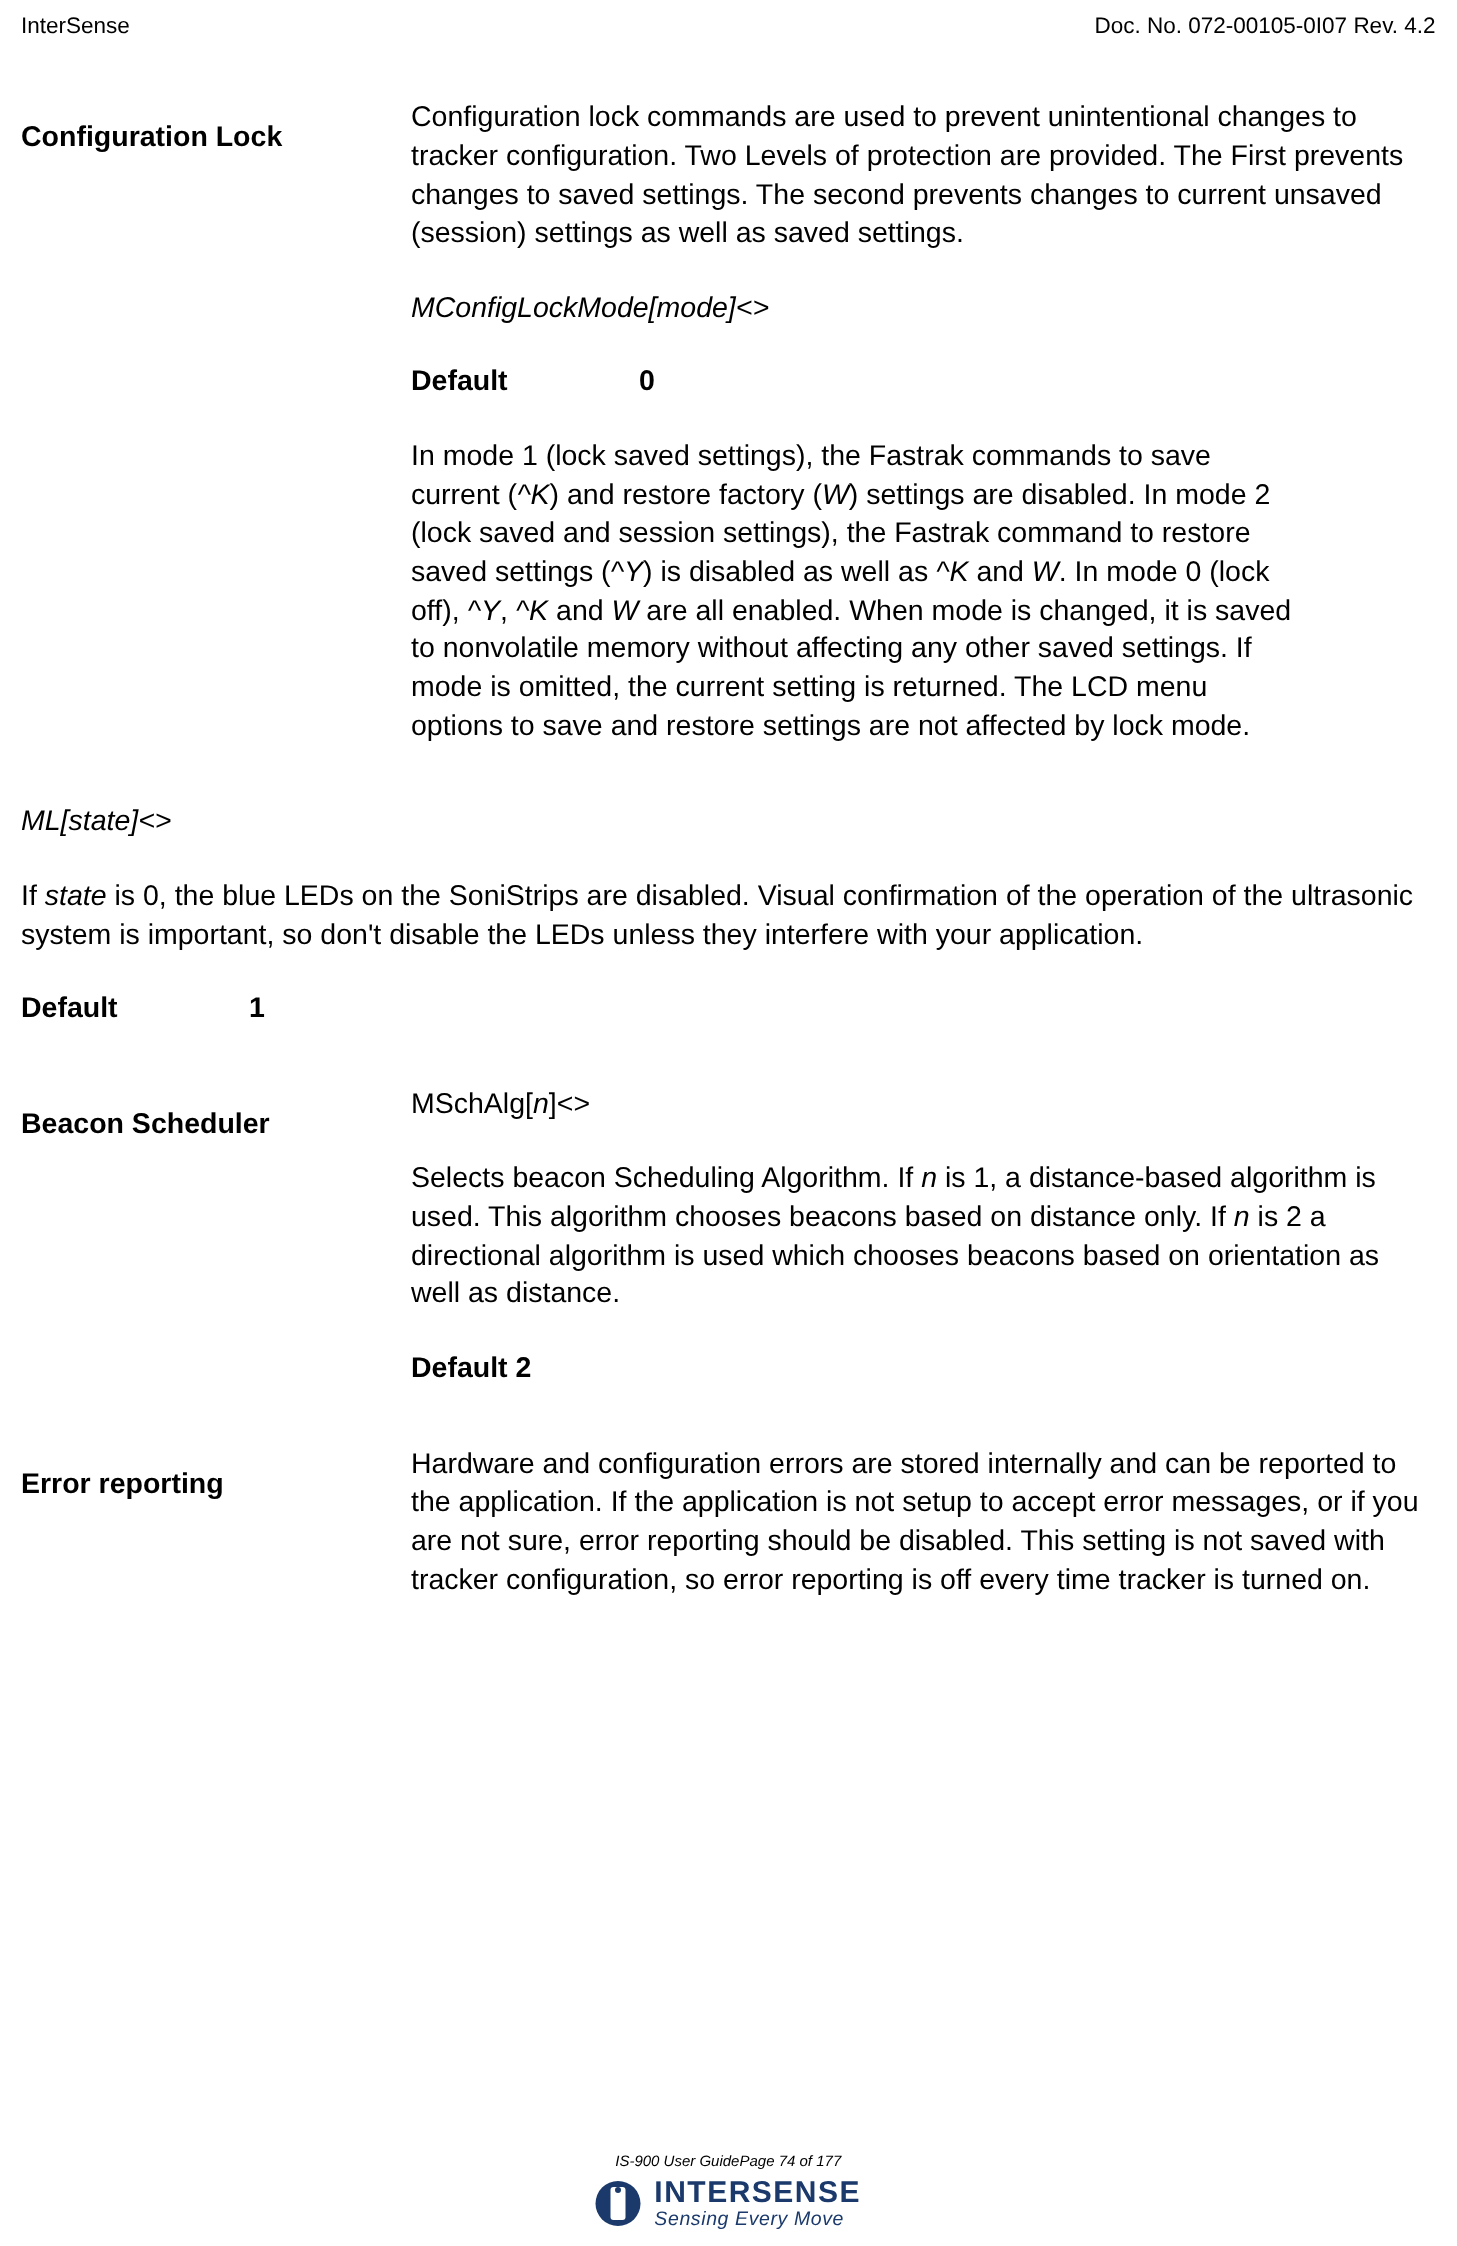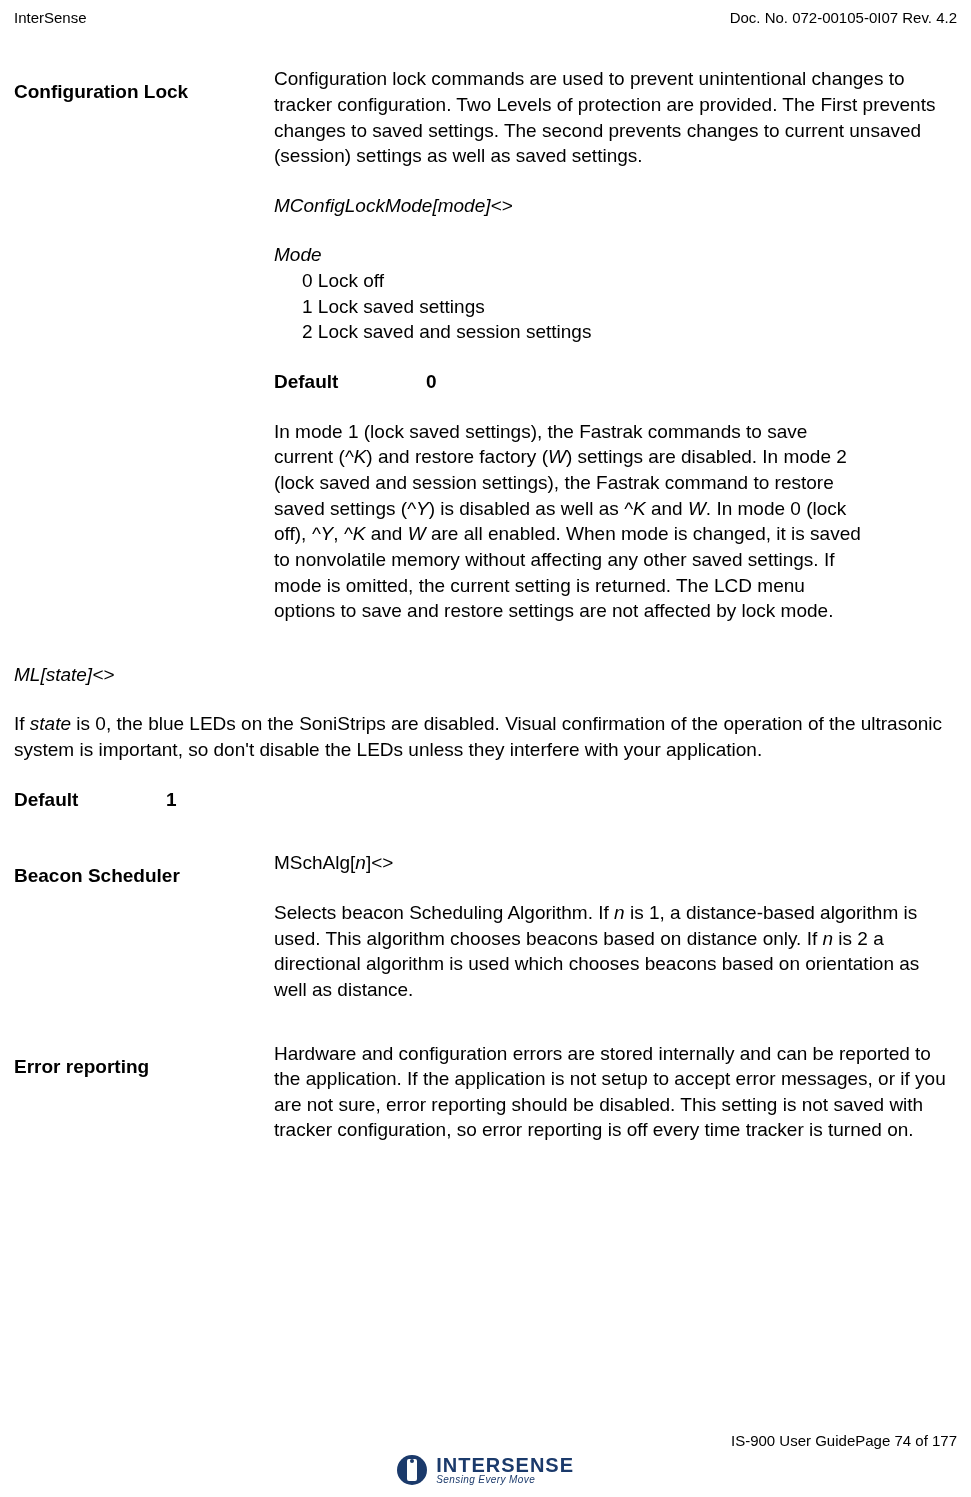--- a/index.html
+++ b/index.html
@@ -69,22 +69,23 @@
     }
     .footer {
       position: absolute;
       bottom: 12px;
       left: 0;
       right: 0;
       padding: 0 14px;
     }
     .footer-row {
       display: flex;
-      justify-content: flex-end;
-      font-size: 15px;
+      justify-content: center;
+      font-size: 10px;
+      font-style: italic;
     }
     .logo {
       text-align: center;
       margin-top: 4px;
     }
     .logo-wrap {
       display: inline-block;
       vertical-align: middle;
     }
     .logo-icon {
@@ -123,21 +124,21 @@
       text-align: left;
     }
     .logo-main {
       font-size: 20px;
       font-weight: bold;
       letter-spacing: 1px;
       color: #1b3a6b;
       line-height: 1;
     }
     .logo-sub {
-      font-size: 10px;
+      font-size: 13px;
       font-style: italic;
       color: #1b3a6b;
       letter-spacing: 0.4px;
       line-height: 1;
     }
     .mix span.i { font-style: italic; }
   </style>
 </head>
 <body>
 
@@ -147,26 +148,20 @@
     <div>Doc. No. 072-00105-0I07 Rev. 4.2</div>
   </div>
 
   <div class="content">
 
     <div class="section">
       <div class="section-label">Configuration Lock</div>
       <div class="section-body">
         <div class="para">Configuration lock commands are used to prevent unintentional changes to tracker configuration.  Two Levels of protection are provided.  The First prevents changes to saved settings.  The second prevents changes to current unsaved (session) settings as well as saved settings.</div>
         <div class="para italic">MConfigLockMode[mode]&lt;&gt;</div>
-        <div class="para">
-          <div class="italic">Mode</div>
-          <div class="indent">0 Lock off</div>
-          <div class="indent">1 Lock saved settings</div>
-          <div class="indent">2 Lock saved and session settings</div>
-        </div>
         <div class="para bold def-row">
           <span class="def-label">Default</span>
           <span>0</span>
         </div>
         <div class="para mix" style="max-width:590px;">
           <span>In mode 1 (lock saved settings), the Fastrak commands to save current (</span><span class="i">^K</span><span>) and restore factory (</span><span class="i">W</span><span>) settings are disabled.  In mode 2 (lock saved and session settings), the Fastrak command to restore saved settings (</span><span class="i">^Y</span><span>) is disabled as well as </span><span class="i">^K</span><span> and </span><span class="i">W</span><span>. In mode 0 (lock off), </span><span class="i">^Y</span><span>, </span><span class="i">^K</span><span> and </span><span class="i">W</span><span> are all enabled. When mode is changed, it is saved to nonvolatile memory without affecting any other saved settings.  If mode is omitted, the current setting is returned. The LCD menu options to save and restore settings are not affected by lock mode.</span>
         </div>
       </div>
     </div>
 
@@ -185,20 +180,21 @@
 
     <div class="section">
       <div class="section-label">Beacon Scheduler</div>
       <div class="section-body">
         <div class="para mix">
           <span>MSchAlg[</span><span class="i">n</span><span>]&lt;&gt;</span>
         </div>
         <div class="para mix">
           <span>Selects beacon Scheduling Algorithm.  If </span><span class="i">n</span><span> is 1, a distance-based algorithm is used.  This algorithm chooses beacons based on distance only.  If </span><span class="i">n</span><span> is 2 a directional algorithm is used which chooses beacons based on orientation as well as distance.</span>
         </div>
+        <div class="para bold">Default 2</div>
       </div>
     </div>
 
     <div class="section">
       <div class="section-label">Error reporting</div>
       <div class="section-body">
         <div class="para">Hardware and configuration errors are stored internally and can be reported to the application.  If the application is not setup to accept error messages, or if you are not sure, error reporting should be disabled.  This setting is not saved with tracker configuration, so error reporting is off every time tracker is turned on.</div>
       </div>
     </div>
 

